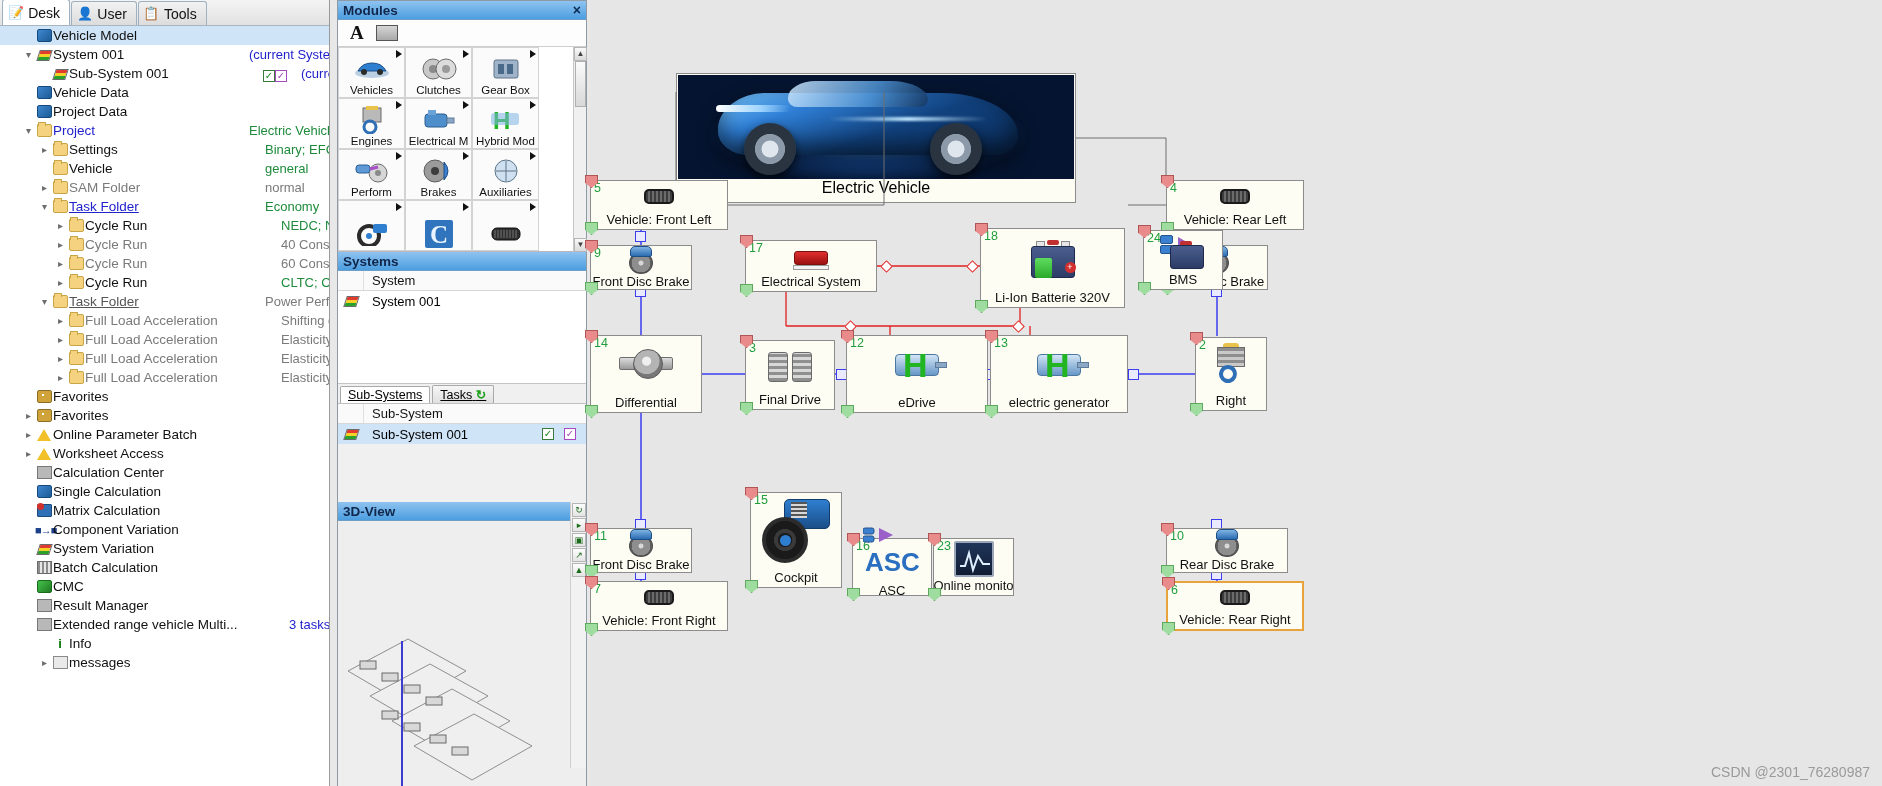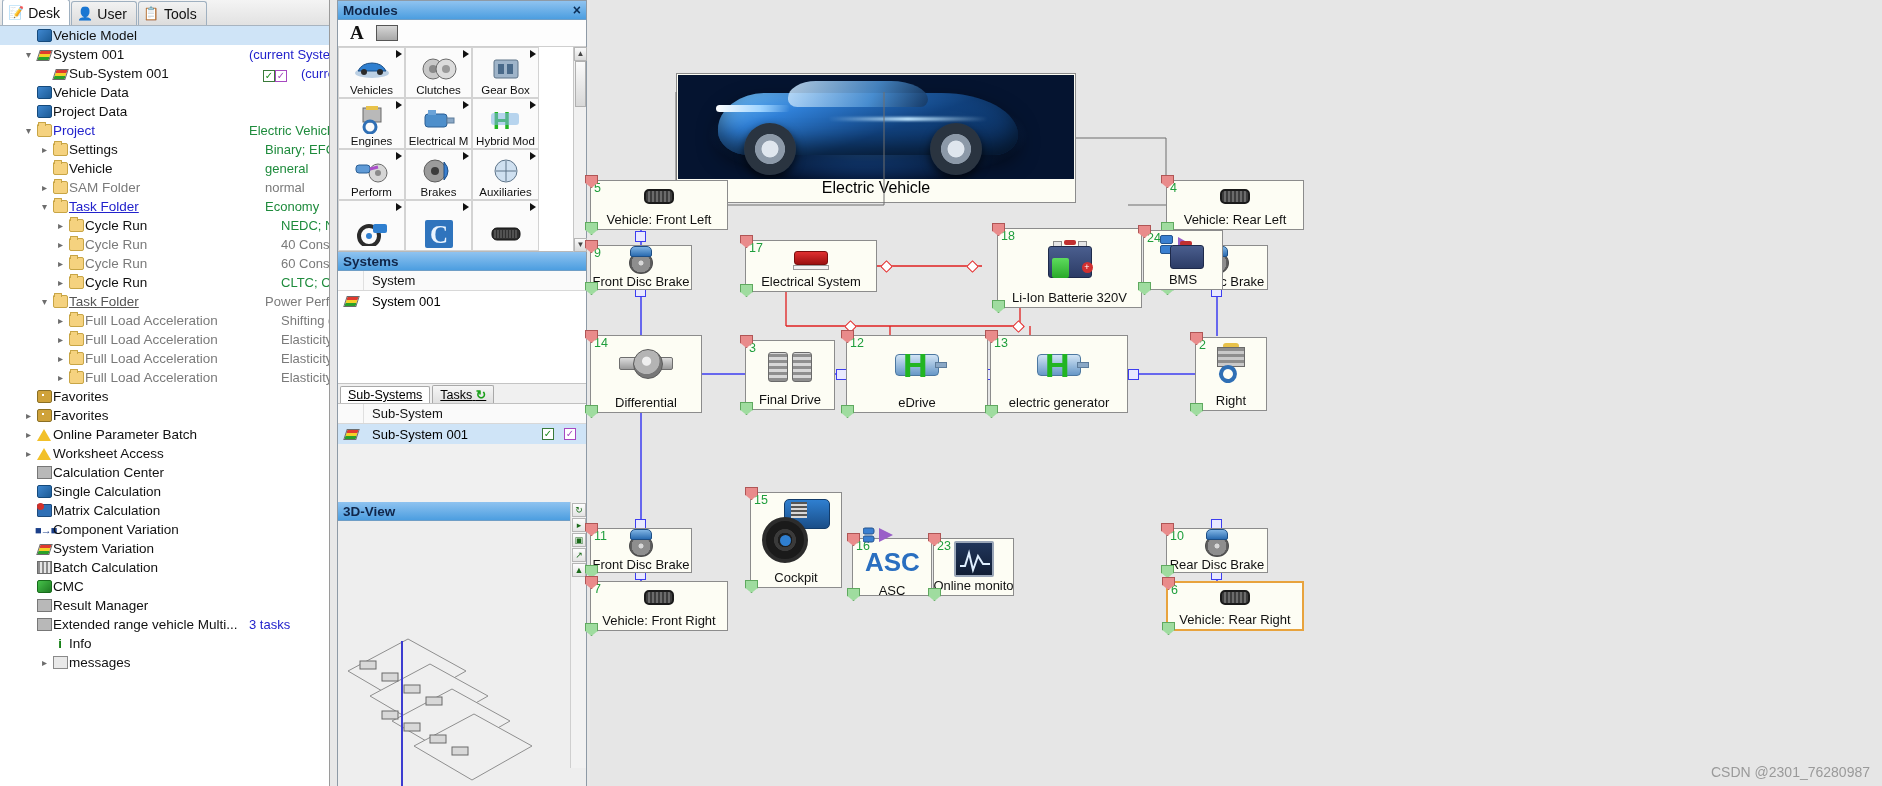--- a/index.html
+++ b/index.html
@@ -446,21 +446,21 @@
         <div class="trow">
           <span style="width:2px;flex:none;"></span>
           <span class="arrow"></span>
           <span class="ico"><span class="ic ic-res"></span></span>
           <span class="lblw"><span class="lbl" style="color:#111111">Result Manager</span></span>
         </div>
         <div class="trow">
           <span style="width:2px;flex:none;"></span>
           <span class="arrow"></span>
           <span class="ico"><span class="ic ic-res"></span></span>
-          <span class="lblw"><span class="lbl" style="color:#111111">Extended range vehicle Multi...</span><span class="val" style="color:#2222cc;">3 tasks</span></span>
+          <span class="lblw"><span class="lbl" style="color:#111111">Extended range vehicle Multi...</span><span class="val" style="color:#2222cc;margin-left:40px;">3 tasks</span></span>
         </div>
         <div class="trow">
           <span style="width:18px;flex:none;"></span>
           <span class="arrow"></span>
           <span class="ico"><span style="color:#0a7a0a;font-weight:bold;font-size:13px;">i</span></span>
           <span class="lblw"><span class="lbl" style="color:#111111">Info</span></span>
         </div>
         <div class="trow">
           <span style="width:18px;flex:none;"></span>
           <span class="arrow">▸</span>
@@ -817,21 +817,21 @@
           <span class="pin-in" style="left:-6px;top:-6px;"></span>
           <span class="pin-out" style="left:-6px;bottom:-6px;"></span>
           <span class="art">
             <div class="ecuIcon">
               <div class="b"></div>
               <div class="pl"></div>
             </div>
           </span>
           <span class="cap">Electrical System</span>
         </div>
-        <div class="node" style="left: 390px; top: 228px; width: 145px; height: 80px; margin-left: 17px;">
+        <div class="node" style="left: 390px; top: 228px; width: 145px; height: 80px;">
           <span class="num">18</span>
           <span class="pin-in" style="left:-6px;top:-6px;"></span>
           <span class="pin-out" style="left:-6px;bottom:-6px;"></span>
           <span class="art">
             <div class="battIcon">
               <div class="t1"></div>
               <div class="t2"></div>
               <div class="hd"></div>
               <div class="body"></div>
               <div class="grn"></div>
@@ -924,21 +924,21 @@
           <span class="pin-in" style="left:-6px;top:-6px;"></span>
           <span class="pin-out" style="left:-6px;bottom:-6px;"></span>
           <span class="art">
             <div class="discbrake">
               <div class="disc"></div>
               <div class="cal"></div>
             </div>
           </span>
           <span class="cap">Front Disc Brake</span>
         </div>
-        <div class="node" style="left: 576px; top: 528px; width: 102px; height: 45px;">
+        <div class="node" style="left: 576px; top: 528px; width: 122px; height: 45px;">
           <span class="num">10</span>
           <span class="pin-in" style="left:-6px;top:-6px;"></span>
           <span class="pin-out" style="left:-6px;bottom:-6px;"></span>
           <span class="art">
             <div class="discbrake">
               <div class="disc"></div>
               <div class="cal"></div>
             </div>
           </span>
           <span class="cap">Rear Disc Brake</span>

